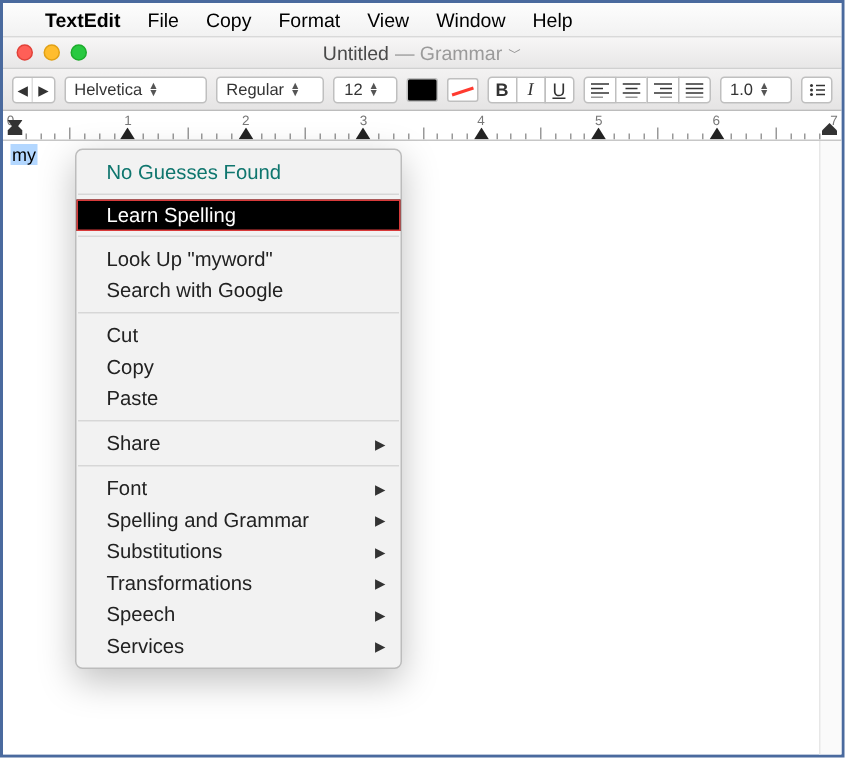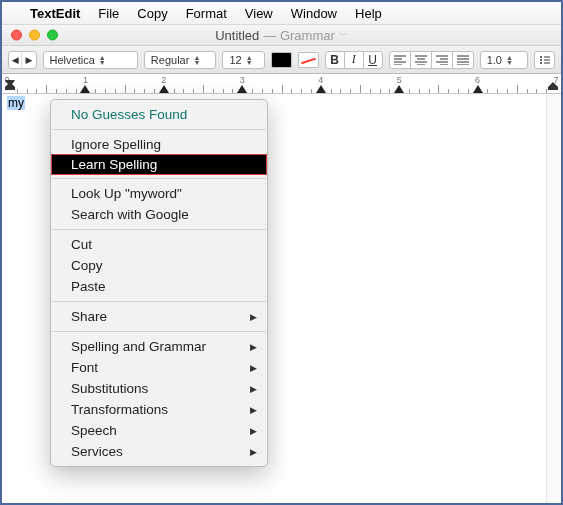--- a/index.html
+++ b/index.html
@@ -397,34 +397,33 @@
       </svg></span>
 </div>
 
 <div class="editor">
   <span class="seltext">my</span>
 
   
   <div class="context-menu">
     <div class="item disabled">No Guesses Found</div>
     <div class="sep"></div>
-    <div class="item">Ignore Spelling</div>
     <div class="item hl">Learn Spelling</div>
     <div class="sep"></div>
     <div class="item">Look Up "myword"</div>
     <div class="item">Search with Google</div>
     <div class="sep"></div>
     <div class="item">Cut</div>
     <div class="item">Copy</div>
     <div class="item">Paste</div>
     <div class="sep"></div>
     <div class="item sub">Share</div>
     <div class="sep"></div>
+    <div class="item sub">Font</div>
     <div class="item sub">Spelling and Grammar</div>
-    <div class="item sub">Font</div>
     <div class="item sub">Substitutions</div>
     <div class="item sub">Transformations</div>
     <div class="item sub">Speech</div>
     <div class="item sub">Services</div>
   </div>
 </div>
 
 <div class="scrolltrack"></div>
 
 </body></html>

